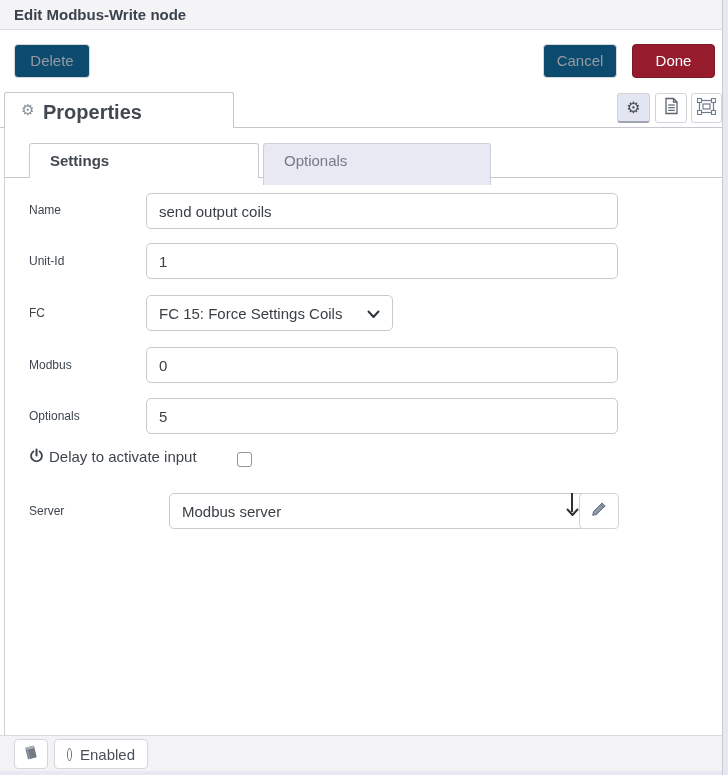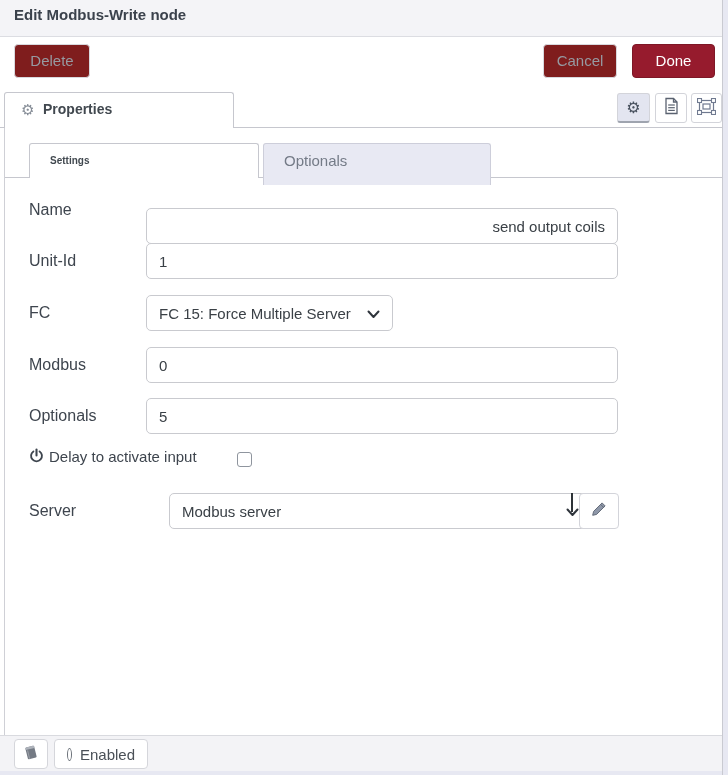--- a/index.html
+++ b/index.html
@@ -1,53 +1,53 @@
 <!DOCTYPE html>
 <html><head>
 <meta charset="utf-8">
 <style>
   * { margin:0; padding:0; box-sizing:border-box; }
   html,body { width:728px; height:775px; overflow:hidden; }
   body { font-family:"Liberation Sans", sans-serif; background:#ffffff; position:relative; }
   .screen { position:absolute; inset:0; width:728px; height:775px; background:#fff; }
 
   
-  .hdr { position:absolute; left:0; top:0; width:728px; height:37px;
+  .hdr { position:absolute; left:0; top:0; width:728px; height:30px;
          background:#F4F4F7; border-bottom:1px solid #DCDDE2; }
   .hdr-title { position:absolute; left:14px; top:6px; font-size:15px; font-weight:bold; color:#3B424C; }
 
   
-  .btn { position:absolute; height:34px; background:#7f1d1d; border:1px solid #D8D9DE;
+  .btn { position:absolute; height:34px; background:#0c4a6e; border:1px solid #D8D9DE;
          border-radius:4px; font-size:15px; color:#969AA1; text-align:center; line-height:32px; cursor:pointer; }
   .btn-done { background:#961B2D; border:1px solid #7E1726; color:#fff; }
 
   
   .tabrow-border { position:absolute; left:0; top:127px; width:722px; height:1px; background:#C6C7CE; }
   .prop-tab { position:absolute; left:4px; top:92px; width:230px; height:36px; background:#fff;
               border:1px solid #C6C7CE; border-bottom:none; border-radius:3px 3px 0 0; z-index:3; }
   .prop-tab .gear { position:absolute; left:16px; top:8px; font-size:15px; color:#868D97; }
-  .prop-tab .lbl { position:absolute; left:38px; top:8px; font-size:14px; font-weight:bold; color:#41484F; }
+  .prop-tab .lbl { position:absolute; left:38px; top:8px; font-size:20px; font-weight:bold; color:#41484F; }
 
   .iconbtn { position:absolute; top:93px; height:30px; background:#fff; border:1px solid #D3D4DA;
              border-radius:3px; display:flex; align-items:center; justify-content:center; cursor:pointer; z-index:2; }
   .iconbtn.active { background:#E3E5F0; border-bottom:2px solid #9FA4AF; }
   .iconbtn .gear2 { font-size:16px; color:#49525F; line-height:1; }
 
   
   .content { position:absolute; left:4px; top:128px; width:718px; height:607px; background:#fff;
              border-left:1px solid #CFD0D6; }
   .innertab-border { position:absolute; left:0px; top:49px; width:718px; height:1px; background:#C6C7CE; }
   .tab-settings { position:absolute; left:24px; top:15px; width:230px; height:35px; background:#fff;
                   border:1px solid #C6C7CE; border-bottom:none; border-radius:3px 3px 0 0; z-index:2;
-                  font-size:10px; font-weight:bold; color:#41484F; line-height:34px; padding-left:20px; cursor:pointer; }
+                  font-size:15px; font-weight:bold; color:#41484F; line-height:34px; padding-left:20px; cursor:pointer; }
   .tab-optionals { position:absolute; left:258px; top:15px; width:228px; height:42px; background:#E8E9F3;
                    border:1px solid #CDCEDA; border-bottom:none; border-radius:3px 3px 0 0;
                    font-size:15px; color:#747B87; line-height:33px; padding-left:20px; cursor:pointer; }
 
-  .flabel { position:absolute; left:24px; font-size:16px; color:#3E454E; line-height:36px; }
+  .flabel { position:absolute; left:24px; font-size:12px; color:#3E454E; line-height:36px; }
   .tinput { position:absolute; left:141px; width:472px; height:36px; border:1px solid #C9CACF;
             border-radius:5px; padding:0 12px; font-size:15px; color:#3A4046;
             font-family:"Liberation Sans", sans-serif; background:#fff; outline:none; }
   .sel { position:absolute; left:141px; height:36px; border:1px solid #C9CACF; border-radius:5px;
          background:#fff; font-size:15px; color:#3A4046; display:flex; align-items:center;
          padding:0 12px; cursor:pointer; }
   .sel .seltext { flex:1; }
   .sel svg { flex:none; }
 
   .delay-row { position:absolute; left:24px; top:448px; height:22px; display:flex; }
@@ -119,28 +119,28 @@
       </svg>
     </span>
   </div>
 
   <div class="content">
     <div class="innertab-border"></div>
     <div class="tab-settings">Settings</div>
     <div class="tab-optionals">Optionals</div>
 
     <div class="flabel" style="top:64px;">Name</div>
-    <input class="tinput" style="top: 80px; text-align: right;" type="text" value="send output coils">
+    <input class="tinput" style="top: 65px;" type="text" value="send output coils">
 
     <div class="flabel" style="top:115px;">Unit-Id</div>
     <input class="tinput" style="top: 115px;" type="text" value="1">
 
     <div class="flabel" style="top:167px;">FC</div>
     <div class="sel" style="top:167px; width:247px;">
-      <span class="seltext">FC 15: Force Multiple Server</span>
+      <span class="seltext">FC 15: Force Settings Coils</span>
       <span>
         <svg width="13" height="9" viewBox="0 0 13 9">
           <path d="M1.5 1.5 L6.5 7 L11.5 1.5" fill="none" stroke="#2F353C" stroke-width="2" stroke-linecap="round" stroke-linejoin="round"></path>
         </svg>
       </span>
     </div>
 
     <div class="flabel" style="top:219px;">Modbus</div>
     <input class="tinput" style="top: 219px;" type="text" value="0">
 

